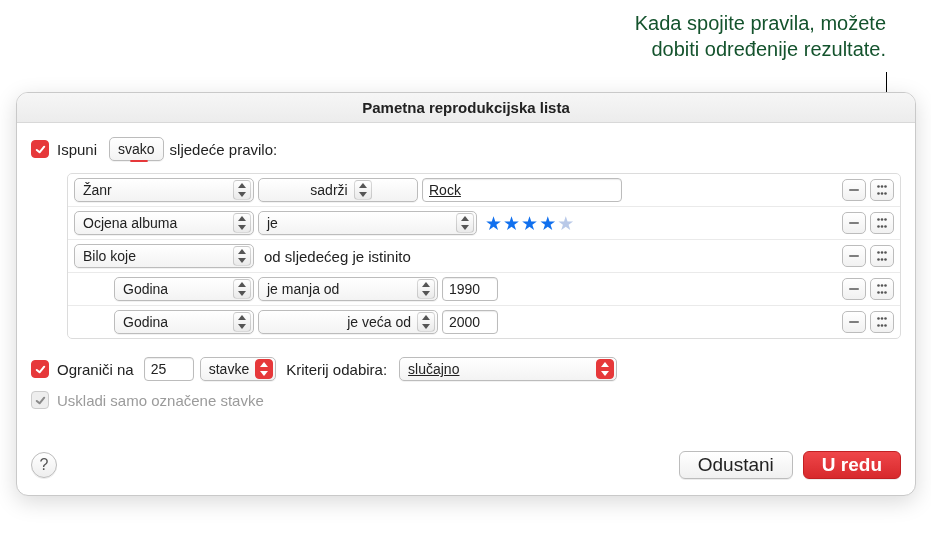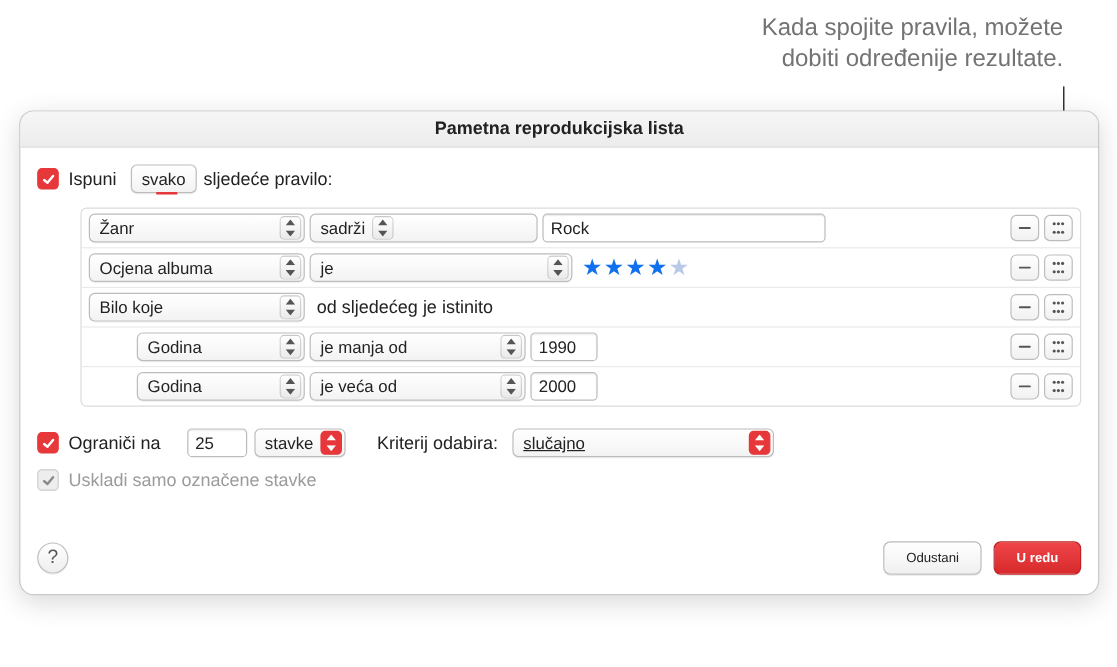--- a/index.html
+++ b/index.html
@@ -11,21 +11,21 @@
     font-family: -apple-system, "Helvetica Neue", Arial, sans-serif;
     font-size: 15px;
     color: #222;
     position: relative;
   }
   .annotation {
     position: absolute;
     top: 10px;
     right: 45px;
     text-align: right;
-    color: #737373;
+    color: #14532d;
     font-size: 20px;
     line-height: 1.3;
   }
   .annotation-line {
     position: absolute;
     background: #000;
   }
   .dialog {
     position: absolute;
     left: 16px;
@@ -112,21 +112,21 @@
   .textfield {
     height: 24px;
     border: 1px solid #bcbcbc;
     border-radius: 4px;
     background: #fff;
     padding: 0 6px;
     font-size: 14px;
     line-height: 22px;
     box-shadow: inset 0 1px 1px rgba(0,0,0,0.08);
   }
-  .textfield.wide { width: 236px; }
+  .textfield.wide { width: 200px; text-decoration: underline; }
   .textfield.small { width: 56px; text-align:left; }
   .textfield.num { width: 50px; }
   .stars { display:flex; align-items:center; gap:1px; padding:0 4px; }
   .star { color:#1170ee; font-size:19px; line-height:1; }
   .star.empty { color:#b9c9e8; }
   .row-btns { display:flex; gap:4px; }
   .row-btn {
     width: 24px; height: 22px;
     border: 1px solid #bcbcbc;
     border-radius: 5px;
@@ -147,21 +147,21 @@
     border-radius: 50%;
     background: linear-gradient(#fff,#eee);
     display:flex; align-items:center; justify-content:center;
     font-size: 16px; color:#555;
     box-shadow: 0 1px 0 rgba(0,0,0,0.07);
   }
   .push-btn {
     height: 28px;
     padding: 0 18px;
     border-radius: 6px;
-    font-size: 11px;
+    font-size: 19px;
     border: 1px solid #bcbcbc;
     background: linear-gradient(#fff,#f0f0f0);
     display:inline-flex; align-items:center;
     box-shadow: 0 1px 0 rgba(0,0,0,0.07);
     margin-left: 10px;
   }
   .push-btn.primary {
     background: linear-gradient(#ef4649,#d7292c);
     border-color: #c22023;
     color: #fff;
@@ -231,21 +231,21 @@
                   <path d="M0 5 L4 0 L8 5 Z" fill="#555"></path>
                 </svg>
               </span>
     <span class="tri">
                 <svg viewBox="0 0 8 5">
                   <path d="M0 0 L4 5 L8 0 Z" fill="#555"></path>
                 </svg>
               </span>
   </span>
   </span>
-      <span class="popup" style="width:190px; justify-content:flex-start;">
+      <span class="popup" style="width:160px; justify-content:center;">
     <span class="val">sadrži</span>
             <span class="stepper plain">
     <span class="tri">
                 <svg viewBox="0 0 8 5">
                   <path d="M0 5 L4 0 L8 5 Z" fill="#555"></path>
                 </svg>
               </span>
     <span class="tri">
                 <svg viewBox="0 0 8 5">
                   <path d="M0 0 L4 5 L8 0 Z" fill="#555"></path>
@@ -431,21 +431,21 @@
                   <path d="M0 5 L4 0 L8 5 Z" fill="#555"></path>
                 </svg>
               </span>
     <span class="tri">
                 <svg viewBox="0 0 8 5">
                   <path d="M0 0 L4 5 L8 0 Z" fill="#555"></path>
                 </svg>
               </span>
   </span>
   </span>
-      <span class="popup" style="width:180px; justify-content:space-between;">
+      <span class="popup" style="width:180px; justify-content:flex-end;">
     <span class="val">je veća od</span>
             <span class="stepper plain">
     <span class="tri">
                 <svg viewBox="0 0 8 5">
                   <path d="M0 5 L4 0 L8 5 Z" fill="#555"></path>
                 </svg>
               </span>
     <span class="tri">
                 <svg viewBox="0 0 8 5">
                   <path d="M0 0 L4 5 L8 0 Z" fill="#555"></path>
@@ -475,22 +475,22 @@
     </div>
       </div>
 
     <div class="row" style="margin-bottom:10px;">
       <span class="checkbox checked">
         <svg viewBox="0 0 14 14">
             <path d="M3 7.5 L6 10 L11 4" stroke="#fff" stroke-width="2.2" fill="none" stroke-linecap="round" stroke-linejoin="round"></path>
           </svg>
       </span>
       <span class="label">Ograniči na</span>
-      <span class="textfield num" style="margin:0 6px 0 16px;">25</span>
-      <span class="popup" style="margin-right:26px;text-align:center;">
+      <span class="textfield num" style="margin:0 6px 0 4px;">25</span>
+      <span class="popup" style="margin-right:10px;text-align:center;">
         <span class="val">stavke</span>
         <span class="stepper red">
           <span class="tri">
               <svg viewBox="0 0 8 5">
                 <path d="M0 5 L4 0 L8 5 Z" fill="#fff"></path>
               </svg>
             </span>
           <span class="tri">
               <svg viewBox="0 0 8 5">
                 <path d="M0 0 L4 5 L8 0 Z" fill="#fff"></path>

